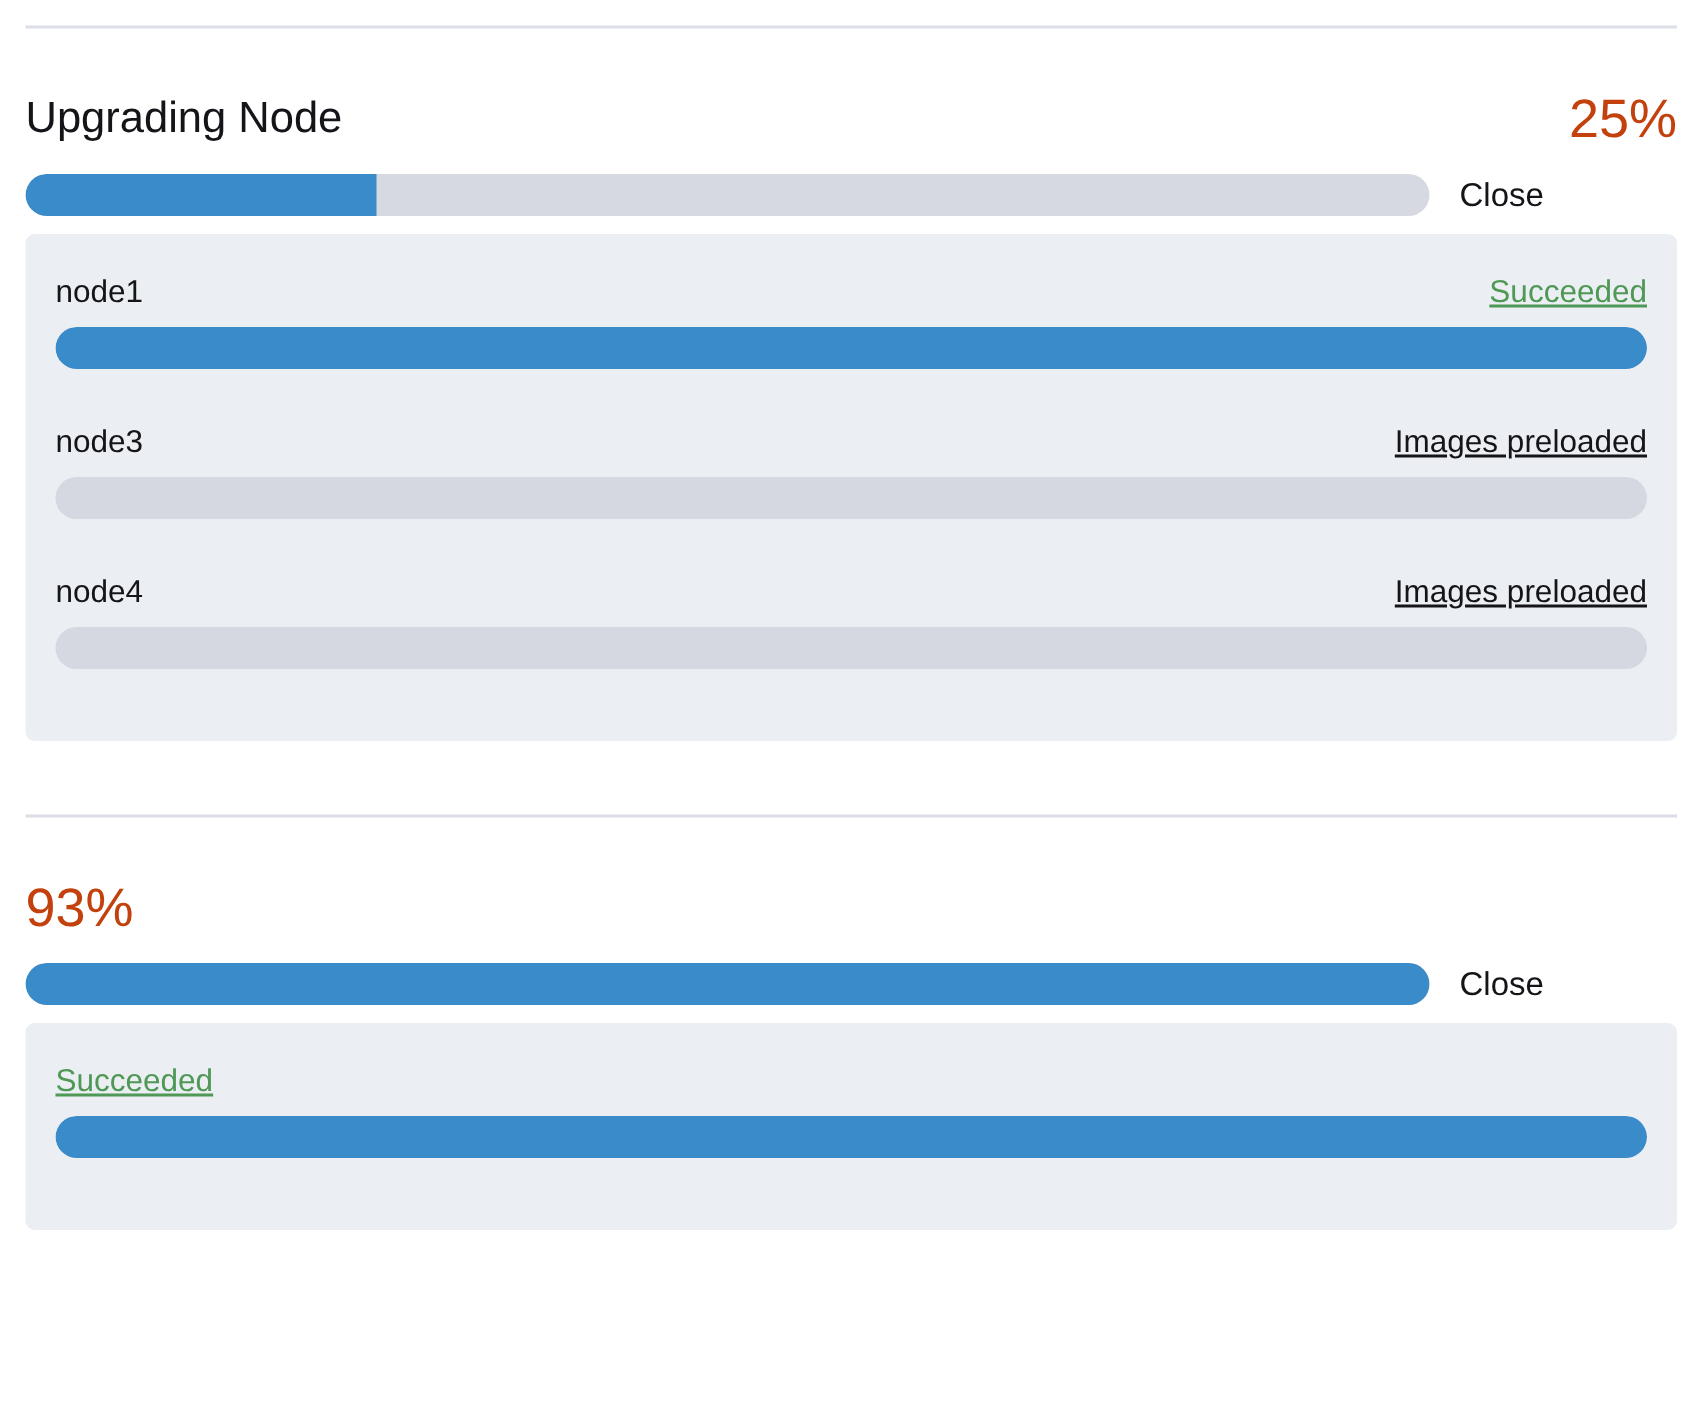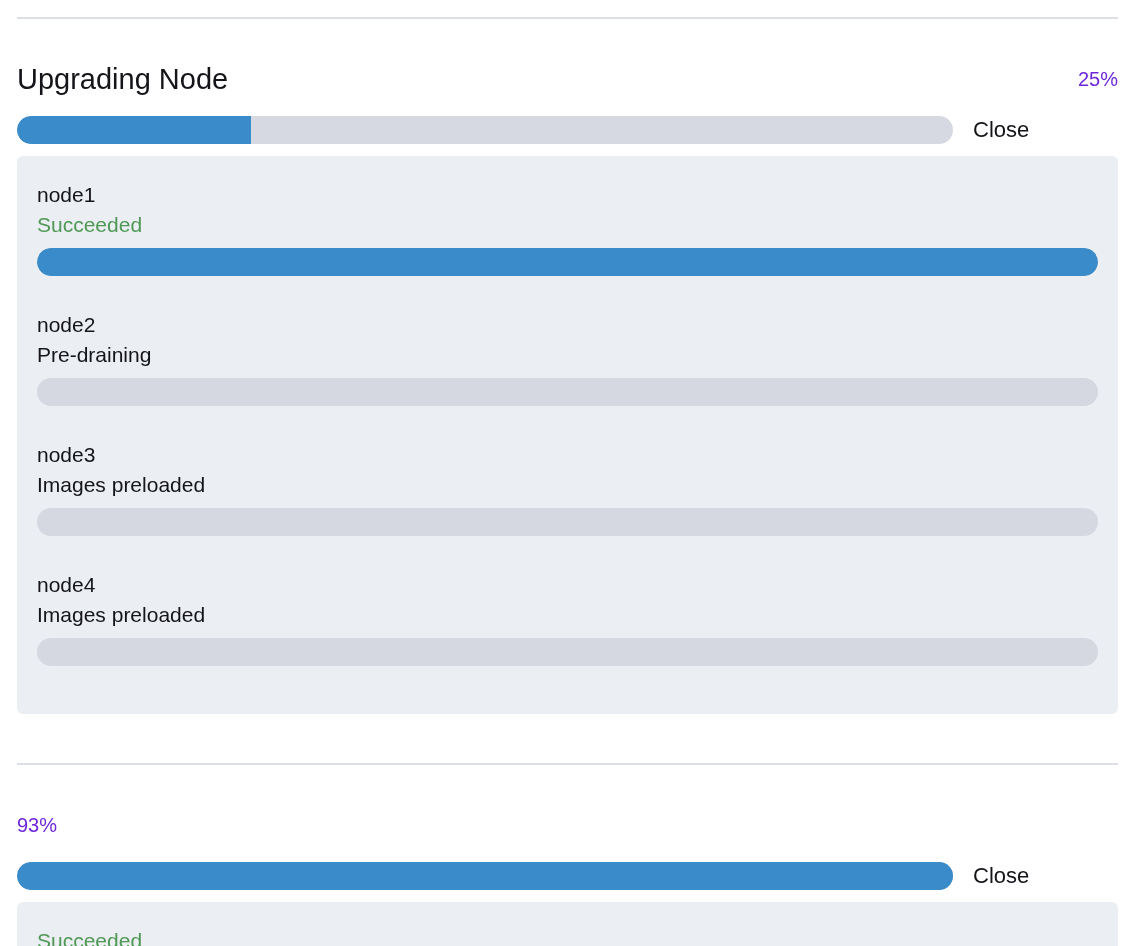--- a/index.html
+++ b/index.html
@@ -26,24 +26,24 @@
     justify-content: space-between;
     align-items: flex-end;
   }
   .section-title {
     font-size: 29px;
     line-height: 32px;
     font-weight: 500;
     color: #141419;
   }
   .percent {
-    font-size: 20px;
+    font-size: 36px;
     line-height: 32px;
     font-weight: 500;
-    color: #6d28d9;
+    color: #c2410c;
   }
 
   .bar-row {
     margin-top: 21px;
     display: flex;
     align-items: center;
   }
   .track {
     width: 936px;
     height: 28px;
@@ -76,24 +76,23 @@
     border-radius: 6px;
     padding: 24px 20px 48px 20px;
   }
   .node-row + .node-row { margin-top: 34px; }
   .row-head {
     display: flex;
     justify-content: space-between;
     align-items: baseline;
     font-size: 21px;
     line-height: 30px;
-    flex-direction: column;
   }
   .row-name { color: #141419; }
-  .row-status { color: #141419; }
+  .row-status { color: #141419; text-decoration: underline; }
   .row-track {
     margin-top: 8px;
     height: 28px;
     border-radius: 14px;
     background: #d5d8e0;
     overflow: hidden;
   }
   .row-fill {
     height: 100%;
     width: 0%;
@@ -123,29 +122,20 @@
         <div class="node-row">
           <div class="row-head">
             <span class="row-name">node1</span>
             <span class="row-status" style="color: rgb(79, 152, 85);">Succeeded</span>
           </div>
           <div class="row-track">
             <div class="row-fill" style="width: 100%;"></div>
           </div>
         </div>
 
-        <div class="node-row">
-          <div class="row-head">
-            <span class="row-name">node2</span>
-            <span class="row-status" style="color: rgb(20, 20, 25);">Pre-draining</span>
-          </div>
-          <div class="row-track">
-            <div class="row-fill" style="width: 0%;"></div>
-          </div>
-        </div>
 
         <div class="node-row">
           <div class="row-head">
             <span class="row-name">node3</span>
             <span class="row-status" style="color: rgb(20, 20, 25);">Images preloaded</span>
           </div>
           <div class="row-track">
             <div class="row-fill" style="width: 0%;"></div>
           </div>
         </div>

